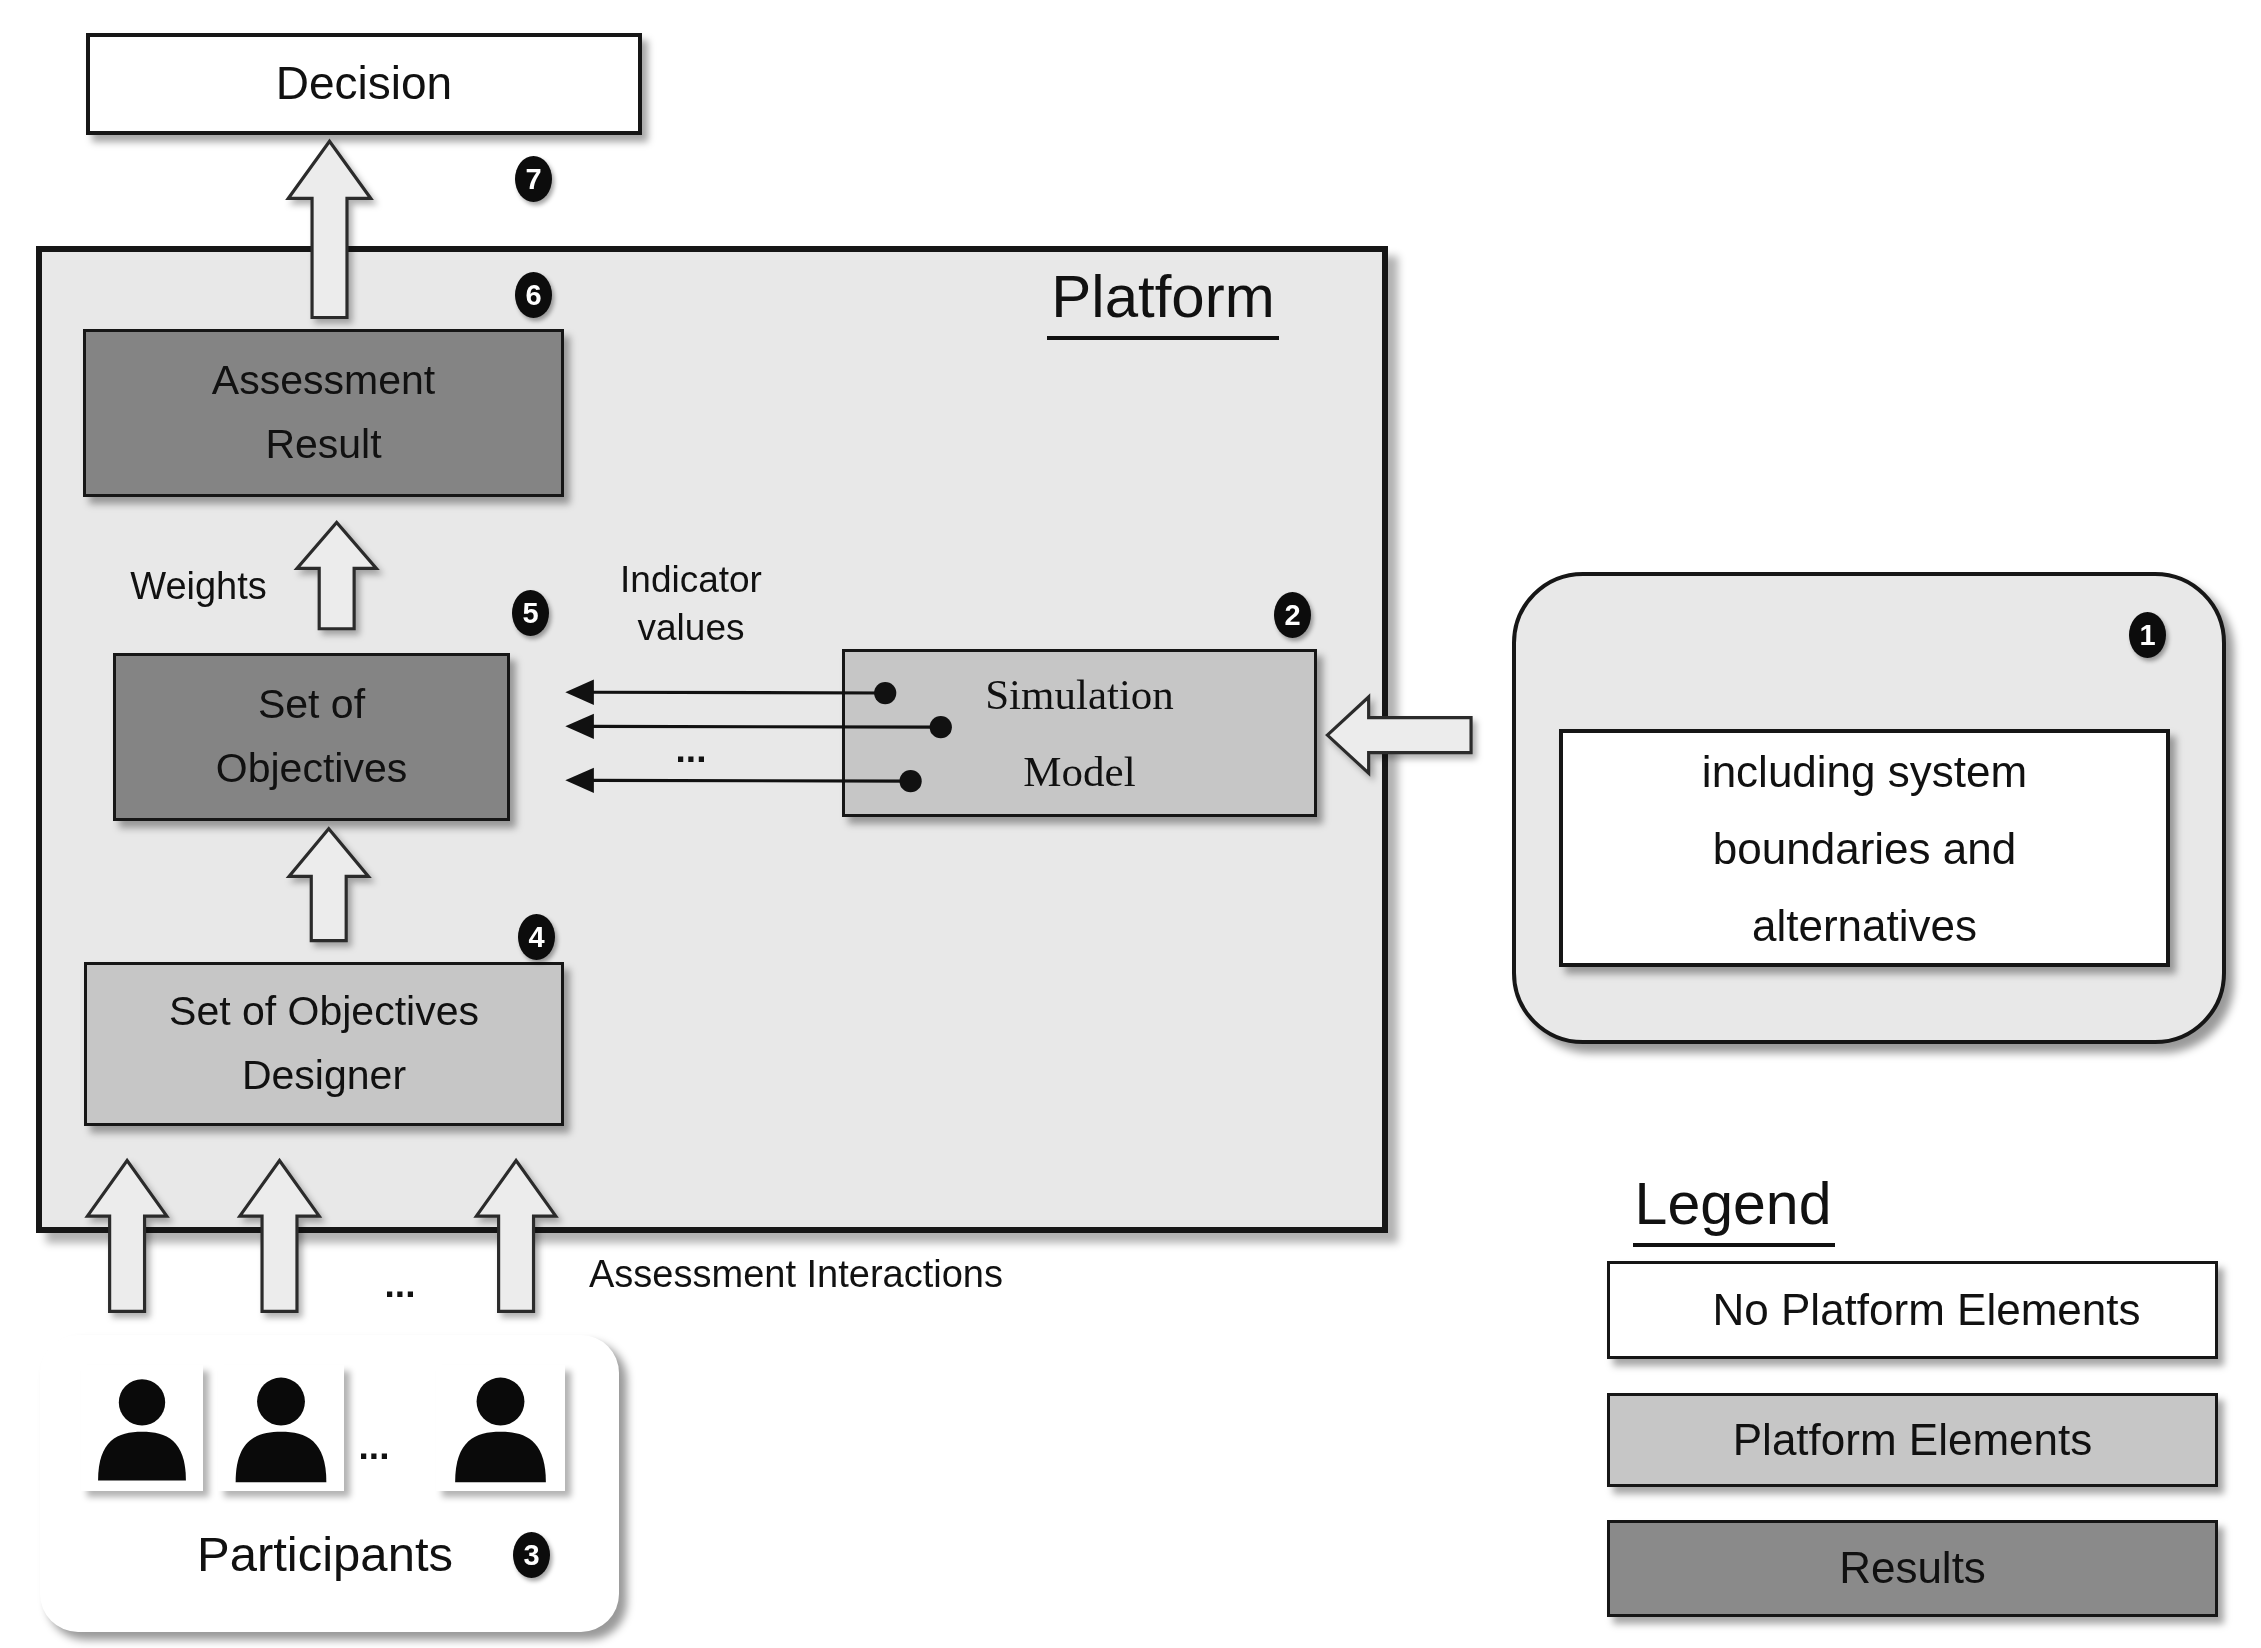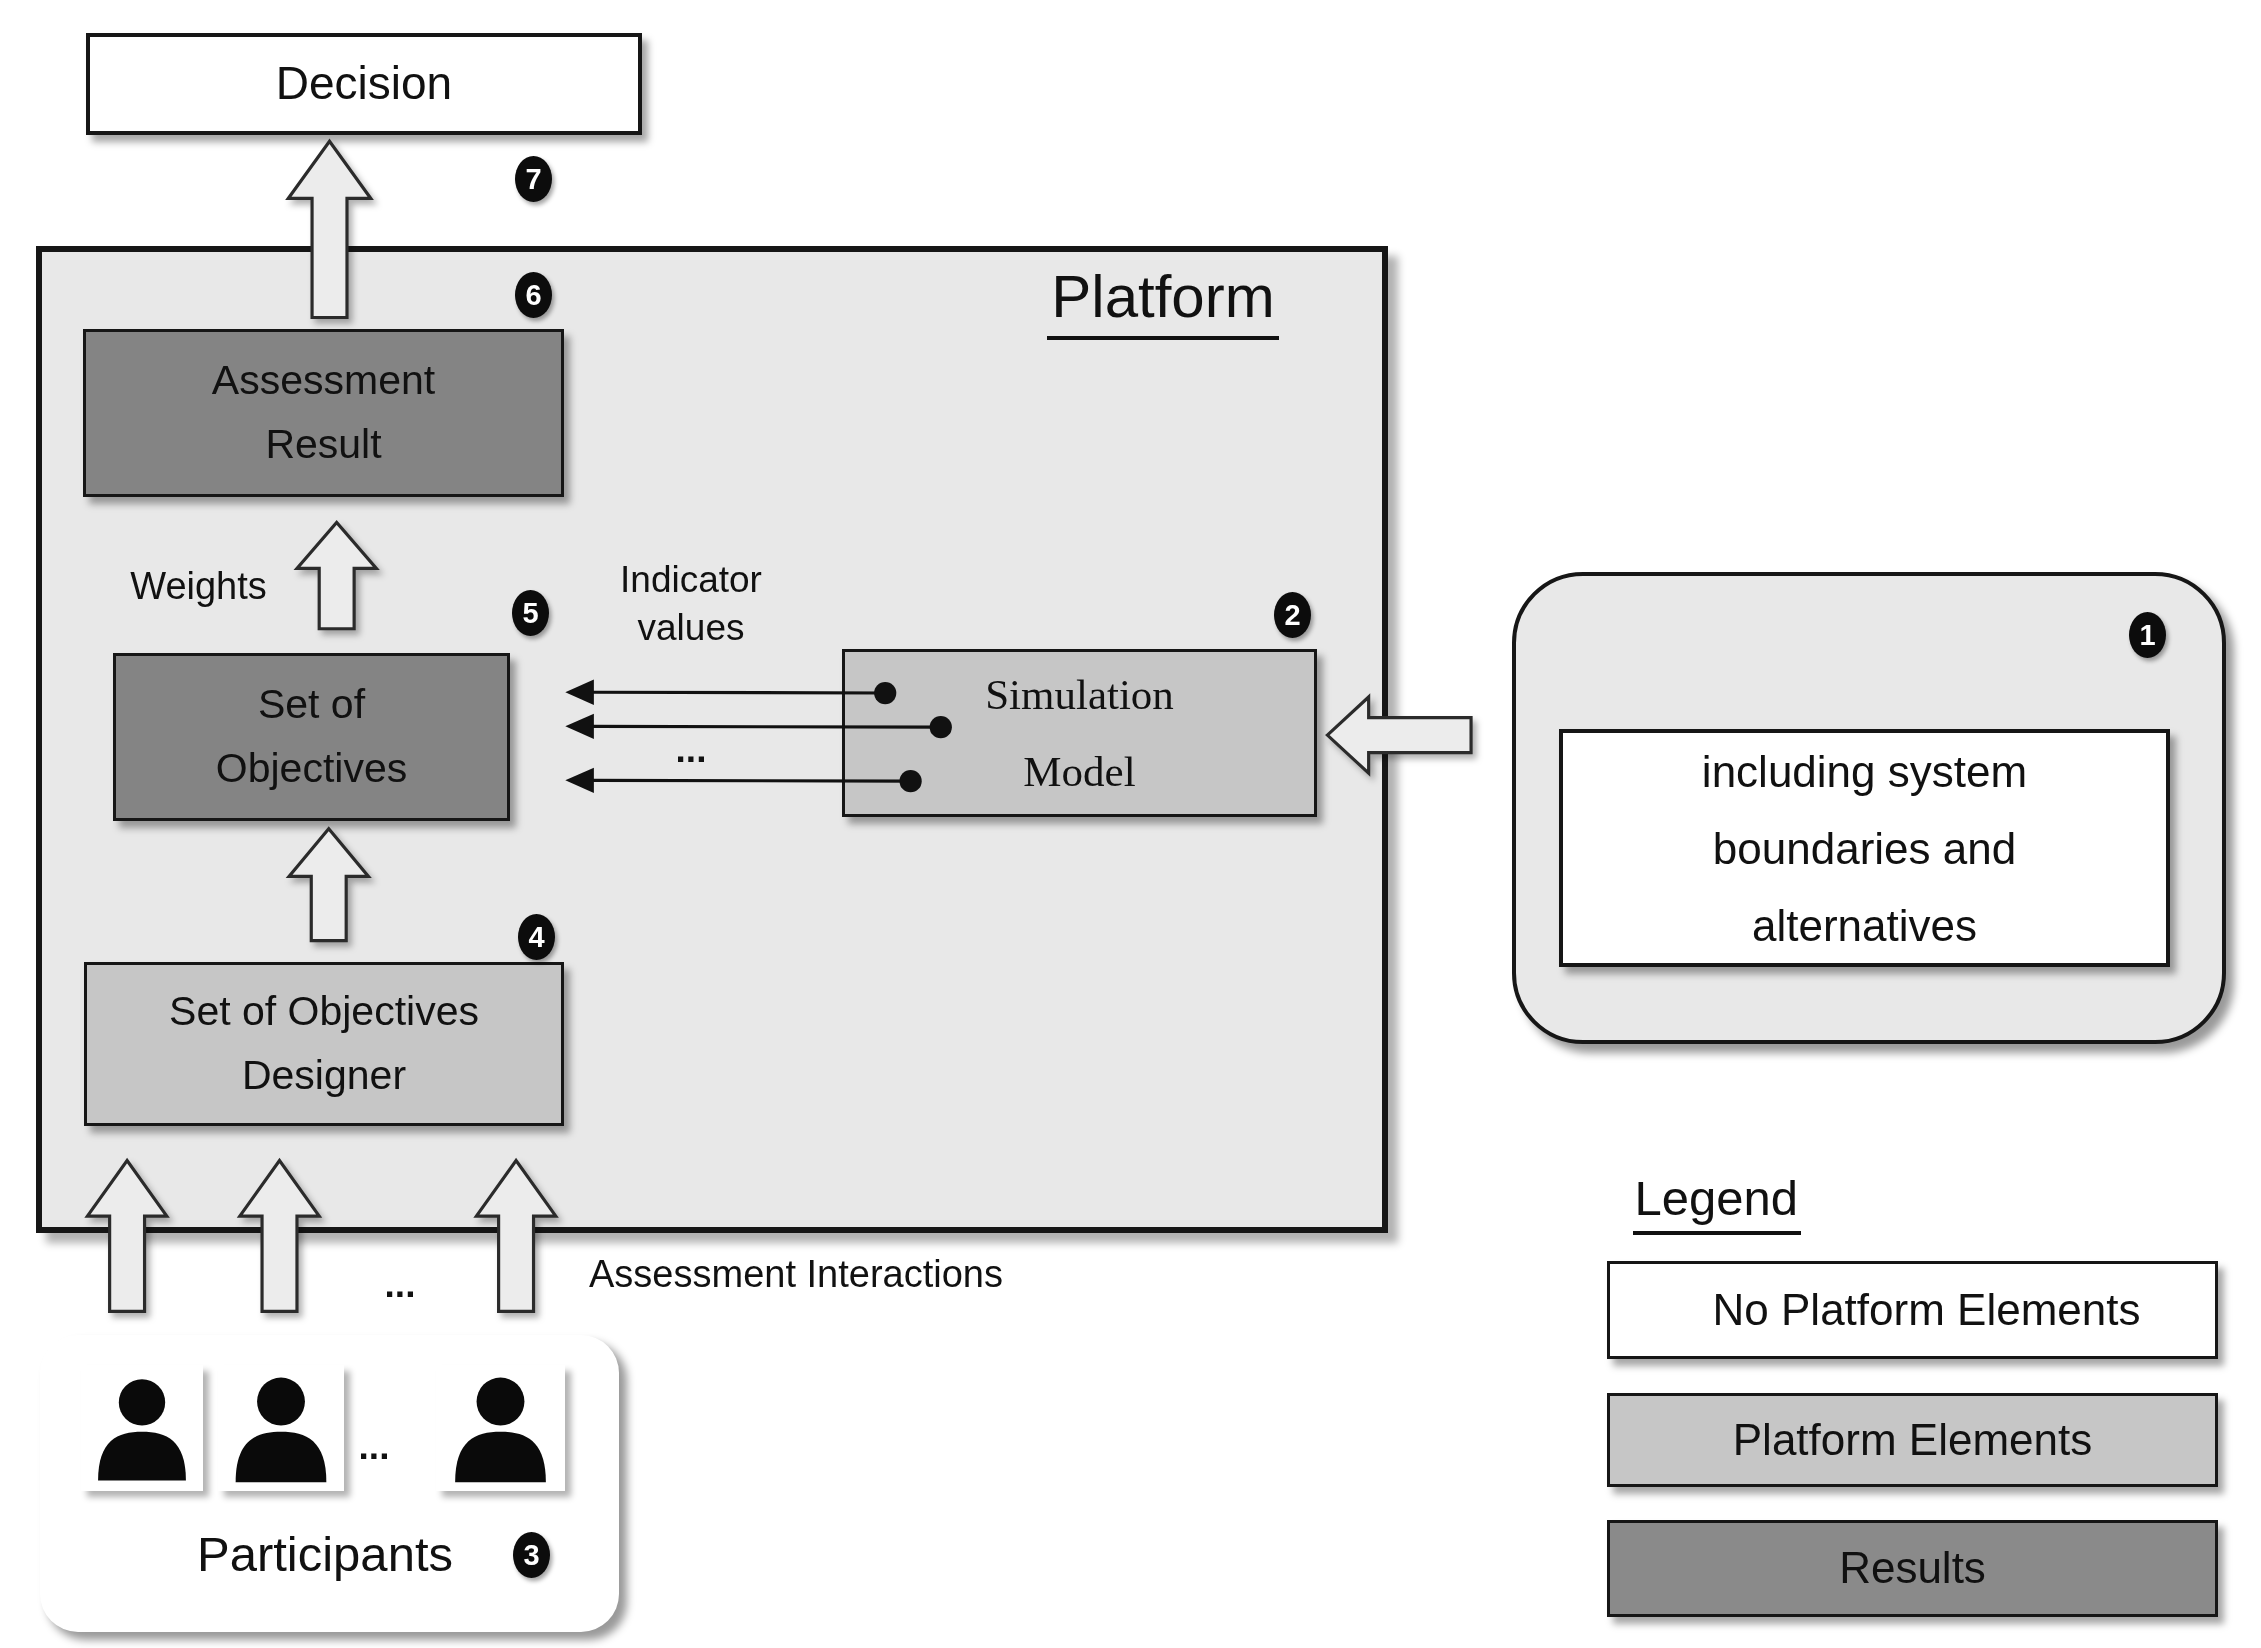--- a/index.html
+++ b/index.html
@@ -59,21 +59,21 @@
     box-shadow:8px 8.7px 8px rgba(0,0,0,0.40);
     box-sizing:border-box; z-index:2;
   }
   .ao-title { left:1551px; top:611px; width:556px; text-align:center; font-size:49px; z-index:3; }
   .ao-inner {
     left:1559px; top:729px; width:611px; height:238px;
     border-width:4px; font-size:44px; line-height:1.75; z-index:3;
   }
 
   .legend-title-wrap { left:1633px; top:1170px; z-index:2; }
-  .legend-title { font-size:49px; border-bottom:4.8px solid #111; padding:0 3.2px 4.8px 1.6px; display:inline-block; }
+  .legend-title { font-size:59px; border-bottom:4.8px solid #111; padding:0 3.2px 4.8px 1.6px; display:inline-block; }
   .legend-item { left:1607px; width:611px; font-size:44px; border-width:3.2px; z-index:2; }
   .legend-item.li-0 { top:1261px; height:98px; }
   .legend-item.li-1 { top:1393px; height:94px; }
   .legend-item.li-2 { top:1520px; height:97px; }
 
   .badge {
     position:absolute; width:37px; height:46px;
     background:#0c0c0c; color:#ffffff; border-radius:50%;
     display:flex; align-items:center; justify-content:center;
     font-size:29px; font-weight:bold; z-index:6;

